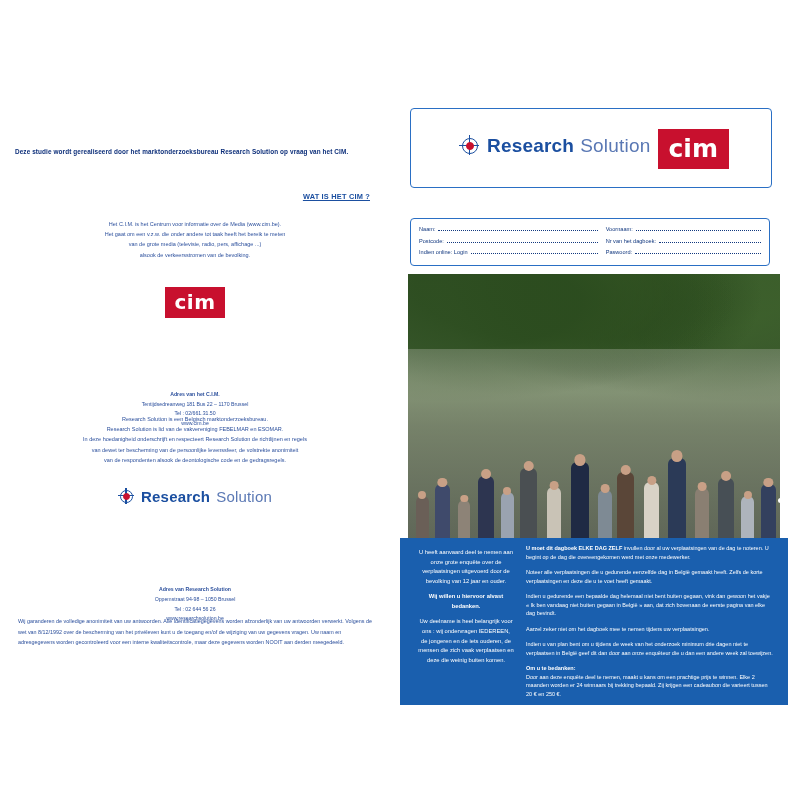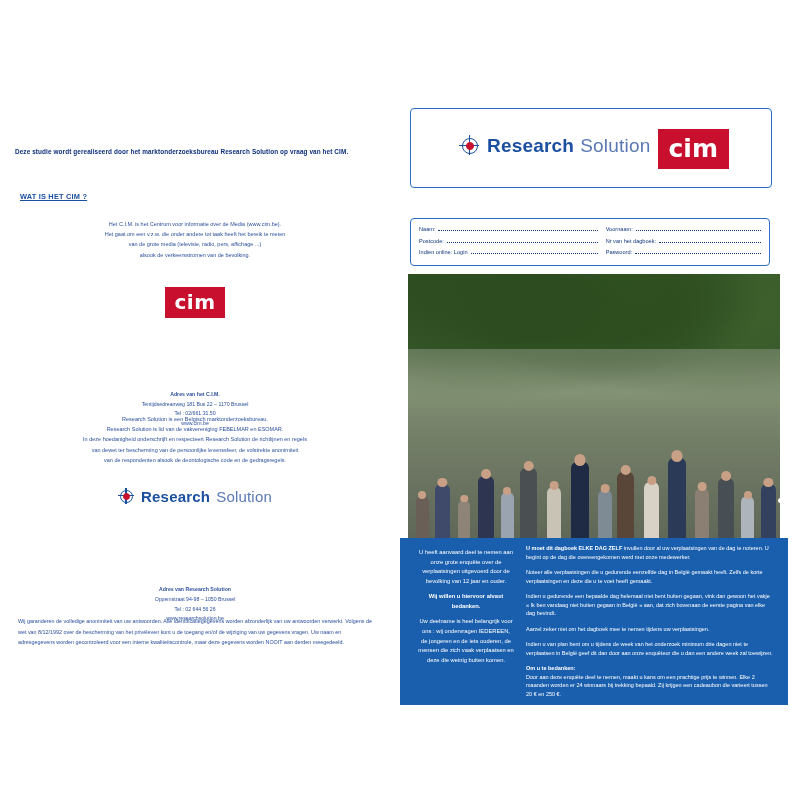--- a/index.html
+++ b/index.html
@@ -31,21 +31,21 @@
     left: 15px;
     top: 148px;
     width: 360px;
     font-size: 6.4px;
     font-weight: bold;
     color: #0d2f7a;
     letter-spacing: 0.1px;
   }
 
   .sec-title {
-    text-align: left;
+    text-align: right;
     font-size: 7.4px;
     font-weight: bold;
     color: #1b4fa0;
     text-decoration: underline;
     letter-spacing: 0.2px;
   }
 
   .body-txt {
     text-align: center;
     font-size: 5.5px;

